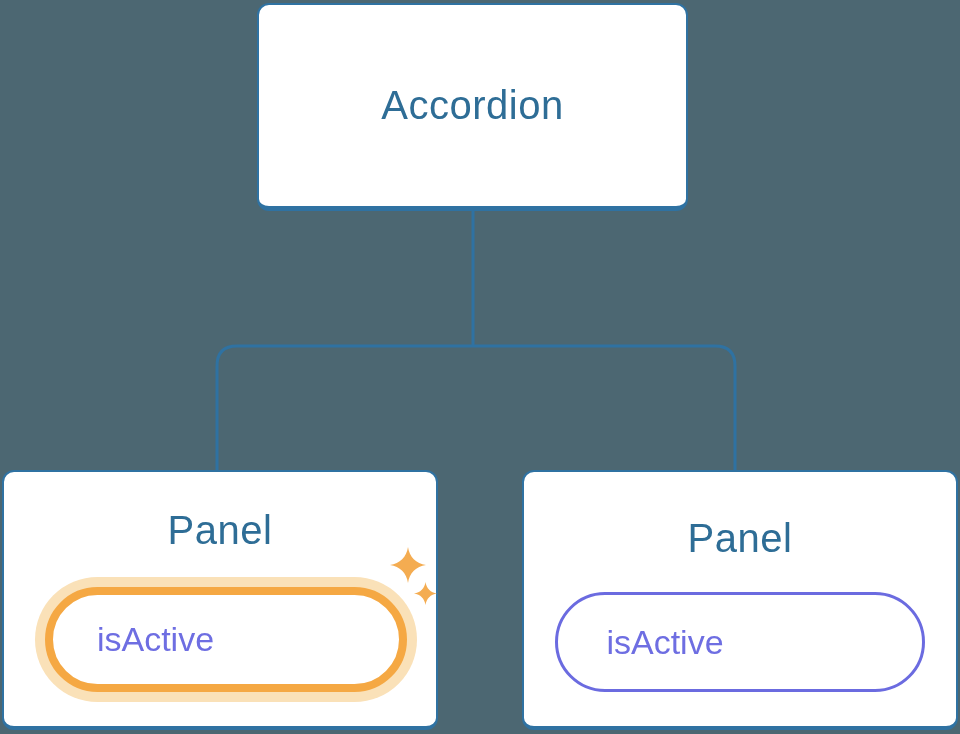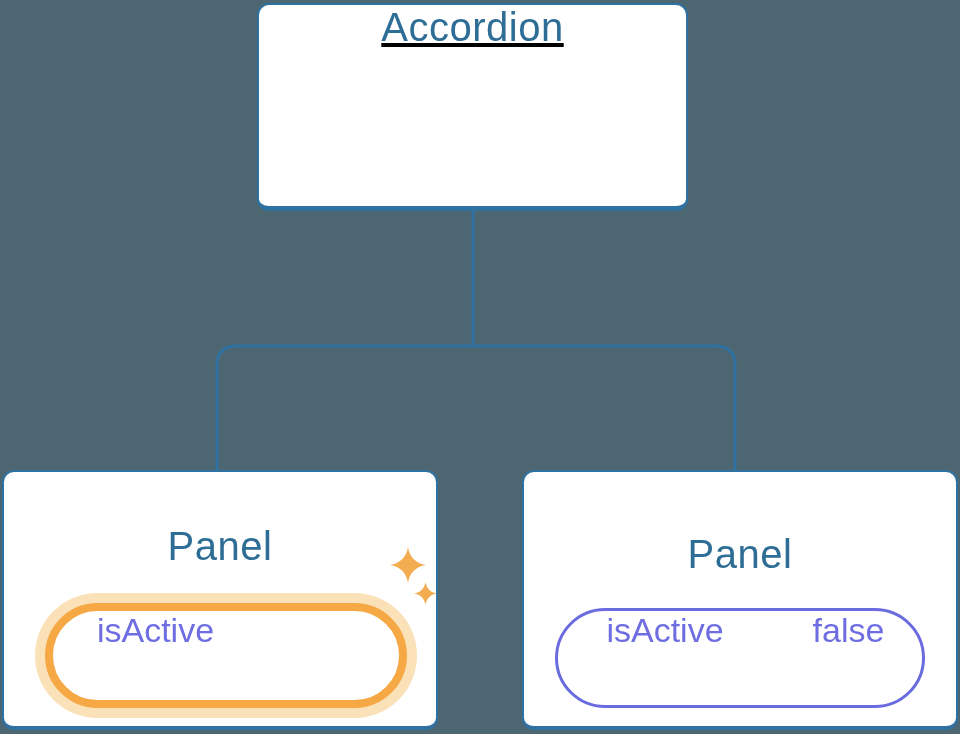--- a/index.html
+++ b/index.html
@@ -26,55 +26,52 @@
     border-radius: 12px;
     z-index: 1;
     box-sizing: border-box;
   }
 
   .card-accordion {
     left: 257px; top: 3px;
     width: 431px; height: 208px;
     border-bottom-width: 5px;
     display: flex;
-    align-items: flex-start;
+    align-items: center;
     justify-content: center;
-    text-decoration: underline;
   }
 
   .card-panel {
     width: 436px; height: 260px;
     border-bottom-width: 4px;
   }
   .card-panel-left  { left: 2px;  top: 470px; }
   .card-panel-right { left: 522px; top: 470px; }
 
   .card-title {
     color: #2E6D96;
     font-size: 40px;
     font-weight: 500;
     letter-spacing: 0.5px;
   }
 
   .panel-title {
     position: absolute;
     left: 0; right: 0;
     text-align: center;
-    margin-top: 16px;
   }
   .card-panel-left  .panel-title { top: 36px; }
   .card-panel-right .panel-title { top: 44px; }
 
   .pill {
     position: absolute;
     background: #ffffff;
     display: flex;
-    align-items: flex-start;
+    align-items: center;
     box-sizing: border-box;
-    margin-top: 16px;
   }
 
   .pill-active {
     left: 41px; top: 115px;
     width: 362px; height: 105px;
     border: 8px solid #F5A843;
     border-radius: 60px;
     box-shadow: 0 0 0 10px #FAE1B8;
   }
 
@@ -140,17 +137,16 @@
       <path d="M12 0 C12.9 6.6 17.4 11.1 24 12 C17.4 12.9 12.9 17.4 12 24 C11.1 17.4 6.6 12.9 0 12 C6.6 11.1 11.1 6.6 12 0 Z" fill="#F4AC51"></path>
     </svg>
   </div>
 
   <div class="card card-panel card-panel-right">
     <div class="card-title panel-title">Panel</div>
 
     <div class="pill pill-inactive">
       <span class="pill-seg pill-key">isActive</span>
       <span class="pill-divider"></span>
-      <span class="pill-seg pill-value">false</span>
     </div>
   </div>
 
 </div>
 
 </body></html>

